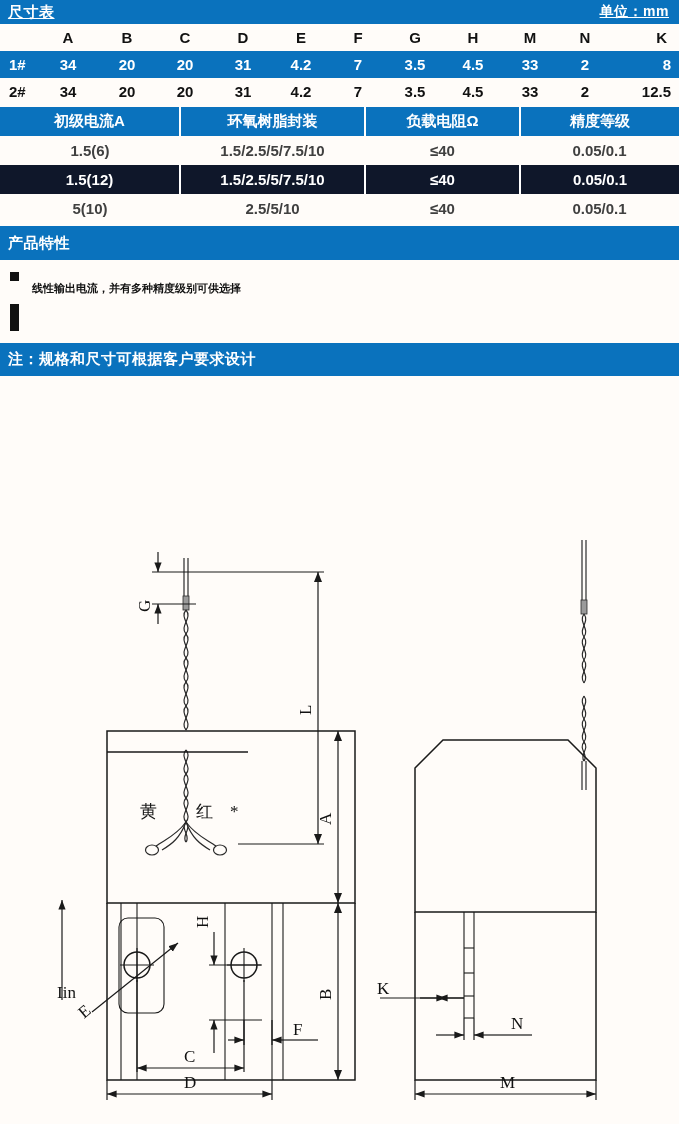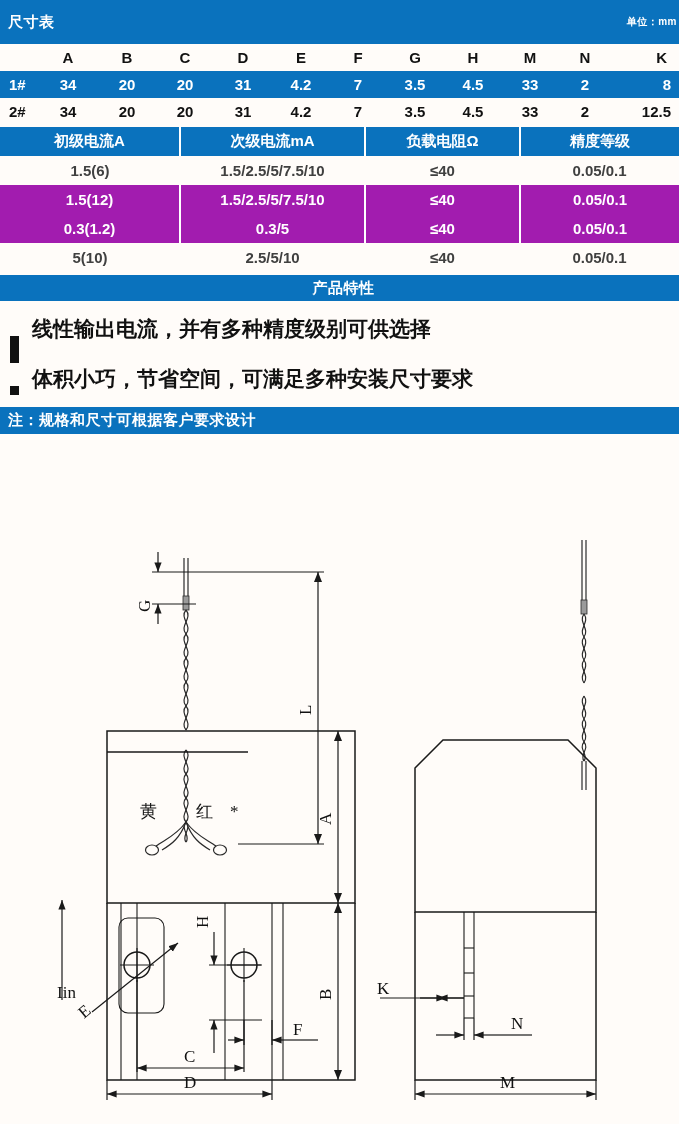--- a/index.html
+++ b/index.html
@@ -25,27 +25,27 @@
     align-items: center;
     box-sizing: border-box;
   }
   .bar-title {
     font-size: 15px;
     padding-left: 8px;
     letter-spacing: 0.5px;
   }
   .bar-unit {
     margin-left: auto;
-    font-size: 10px;
-    padding-right: 2px;
+    font-size: 14px;
+    padding-right: 10px;
     letter-spacing: 0.5px;
     text-align: right;
   }
 
-  #dim-header-bar { height: 44px; }
+  #dim-header-bar { height: 24px; text-decoration: underline; }
 
   
   #dim-table {
     width: 679px;
     border-collapse: collapse;
     table-layout: fixed;
   }
   #dim-table td, #dim-table th {
     font-size: 15px;
     font-weight: bold;
@@ -77,50 +77,50 @@
     box-sizing: border-box;
   }
   #spec-table thead th {
     background: #0a72bd;
     color: #fff;
     border-right: 2px solid #ffffff;
     margin-left: 12px;
   }
   #spec-table thead th:last-child { border-right: none; }
   #spec-table tr.alt td {
-    background: #a21caf;
+    background: #0f172a;
     color: #ffffff;
     border-right: 2px solid #ffffff;
   }
   #spec-table tr.alt td:last-child { border-right: none; }
   #spec-table tr.plain td { background: #fffcf9; color: #404040; }
 
   
-  #features-bar { height: 26px; margin-top: 3px; justify-content: center; }
+  #features-bar { height: 34px; margin-top: 3px; }
   #features-list {
     list-style: none;
     margin: 0;
     padding: 12px 0 6px 10px;
   }
   #features-list li {
-    font-size: 21px;
+    font-size: 11px;
     font-weight: bold;
     line-height: 32px;
     display: flex;
-    align-items: flex-end;
+    align-items: flex-start;
   }
   .bullet {
     width: 9px;
     height: 9px;
     background: #111;
     display: inline-block;
     margin-right: 13px;
     flex: 0 0 auto;
   }
-  #note-bar { height: 27px; margin-top: 6px; text-align: center; }
+  #note-bar { height: 33px; margin-top: 6px; text-align: center; }
 
   
   #drawing-area {
     position: absolute;
     left: 0;
     top: 500px;
     width: 679px;
     height: 624px;
   }
   #drawing-area svg { display: block; }
@@ -213,41 +213,35 @@
 <table id="spec-table">
   <colgroup>
     <col style="width:180px">
       <col style="width:185px">
       <col style="width:155px">
       <col style="width:159px">
   </colgroup>
   <thead>
     <tr>
       <th>初级电流A</th>
-      <th>次级电流mA</th>
+      <th>环氧树脂封装</th>
       <th>负载电阻Ω</th>
       <th>精度等级</th>
     </tr>
   </thead>
   <tbody>
     <tr class="plain">
       <td>1.5(6)</td>
       <td>1.5/2.5/5/7.5/10</td>
       <td>≤40</td>
       <td>0.05/0.1</td>
     </tr>
     <tr class="alt">
       <td>1.5(12)</td>
       <td>1.5/2.5/5/7.5/10</td>
-      <td>≤40</td>
-      <td>0.05/0.1</td>
-    </tr>
-    <tr class="alt">
-      <td>0.3(1.2)</td>
-      <td>0.3/5</td>
       <td>≤40</td>
       <td>0.05/0.1</td>
     </tr>
     <tr class="plain">
       <td>5(10)</td>
       <td>2.5/5/10</td>
       <td>≤40</td>
       <td>0.05/0.1</td>
     </tr>
   </tbody>
@@ -263,21 +257,20 @@
     <span>线性输出电流，并有多种精度级别可供选择</span>
   </li>
   <li>
     <span class="bullet"></span>
   </li>
   <li>
     <span class="bullet"></span>
   </li>
   <li>
     <span class="bullet"></span>
-    <span>体积小巧，节省空间，可满足多种安装尺寸要求</span>
   </li>
 </ul>
 
 <div class="bar" id="note-bar">
   <span class="bar-title">注：规格和尺寸可根据客户要求设计</span>
 </div>
 
 <div id="drawing-area">
 <svg width="679" height="624" viewBox="0 0 679 624" xmlns="http://www.w3.org/2000/svg">
   <defs>

